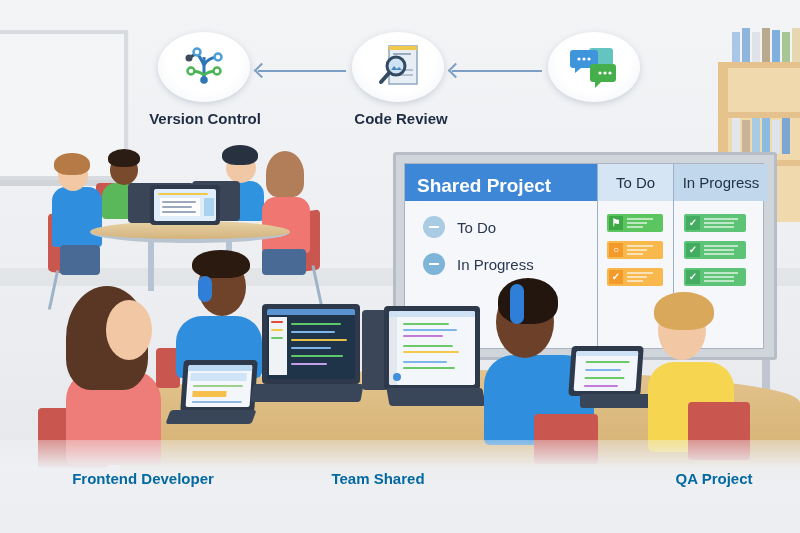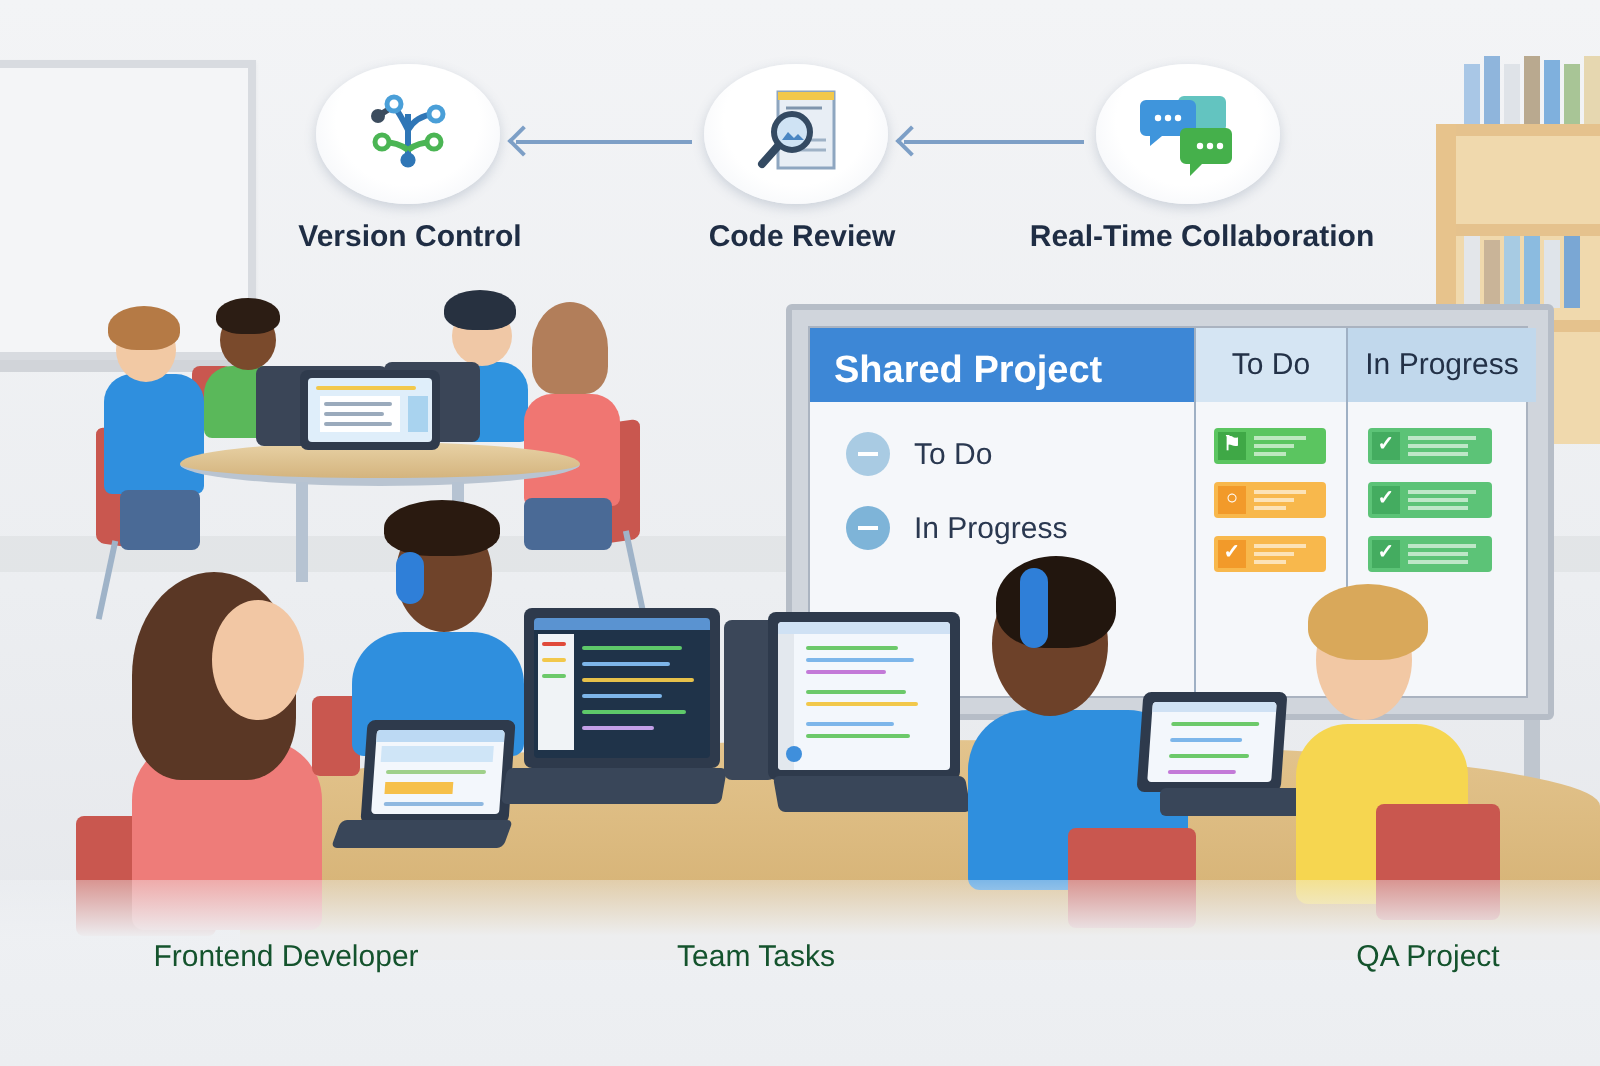--- a/index.html
+++ b/index.html
@@ -119,21 +119,21 @@
   .laptop .lid { position: absolute; background: #2e3a4c; border-radius: 4px; padding: 5px; }
   .laptop .lid .screen { width: 100%; height: 100%; background: #f3f7fc; border-radius: 2px; position: relative; overflow: hidden; }
   .laptop .base { position: absolute; background: #394659; border-radius: 3px; }
 
   
   .fog {
     position: absolute; left: 0; top: 440px; width: 800px; height: 93px;
     background: linear-gradient(rgba(240,242,245,0.4), rgba(238,240,243,0.97) 30%, #eceef1);
   }
   .bottom-label {
-    position: absolute; top: 470px; font-weight: normal; font-size: 15px; color: #14532d;
+    position: absolute; top: 470px; font-weight: bold; font-size: 15px; color: #0369a1;
     transform: translateX(-50%); white-space: nowrap;
   }
 </style>
 </head>
 <body>
 
 <div class="scene">
 
   <div class="whiteboard"></div>
   <div class="whiteboard-tray"></div>
@@ -200,21 +200,20 @@
       <path d="M4 6 h22 a3 3 0 0 1 3 3 v12 a3 3 0 0 1 -3 3 h-14 l-6 5 v-5 h-2 a3 3 0 0 1 -3 -3 v-12 a3 3 0 0 1 3 -3z" fill="#3f95dc"></path>
       <circle cx="10" cy="15" r="1.6" fill="#fff"></circle>
         <circle cx="15" cy="15" r="1.6" fill="#fff"></circle>
         <circle cx="20" cy="15" r="1.6" fill="#fff"></circle>
       <path d="M24 20 h20 a3 3 0 0 1 3 3 v12 a3 3 0 0 1 -3 3 h-12 l-6 6 v-6 h-2 a3 3 0 0 1 -3 -3 v-12 a3 3 0 0 1 3 -3z" fill="#45b04b"></path>
       <circle cx="31" cy="29" r="1.6" fill="#fff"></circle>
         <circle cx="36" cy="29" r="1.6" fill="#fff"></circle>
         <circle cx="41" cy="29" r="1.6" fill="#fff"></circle>
     </svg>
   </div>
-  <div class="flow-label" style="left:601px;top:110px;">Real-Time Collaboration</div>
 
   <div class="back-group">
 
     <div class="chair-back" style="left:8px;top:70px;width:24px;height:58px;transform:skewY(8deg);"></div>
     <div class="chair-leg" style="left:12px;top:125px;height:40px;transform:rotate(12deg);"></div>
     <div class="chair-back" style="left:256px;top:66px;width:24px;height:60px;transform:skewY(-8deg);"></div>
     <div class="chair-leg" style="left:276px;top:120px;height:44px;transform:rotate(-12deg);"></div>
     <div class="chair-back" style="left:56px;top:38px;width:20px;height:30px;"></div>
 
     <div class="kid">
@@ -419,15 +418,15 @@
 
   <div class="kid">
     <div class="body" style="left:648px;top:362px;width:86px;height:90px;background:#f6d650;border-radius:26px 26px 6px 6px;"></div>
     <div class="head" style="left:658px;top:300px;width:48px;height:60px;background:#f2c8a4;"></div>
     <div class="hair" style="left:654px;top:292px;width:60px;height:38px;background:#d9a85a;"></div>
     <div class="chair-back" style="left:688px;top:402px;width:62px;height:58px;"></div>
   </div>
 
   <div class="fog"></div>
   <div class="bottom-label" style="left:143px;">Frontend Developer</div>
-  <div class="bottom-label" style="left:378px;">Team Tasks</div>
+  <div class="bottom-label" style="left:378px;">Team Shared</div>
   <div class="bottom-label" style="left:714px;">QA Project</div>
 </div>
 
 </body></html>

